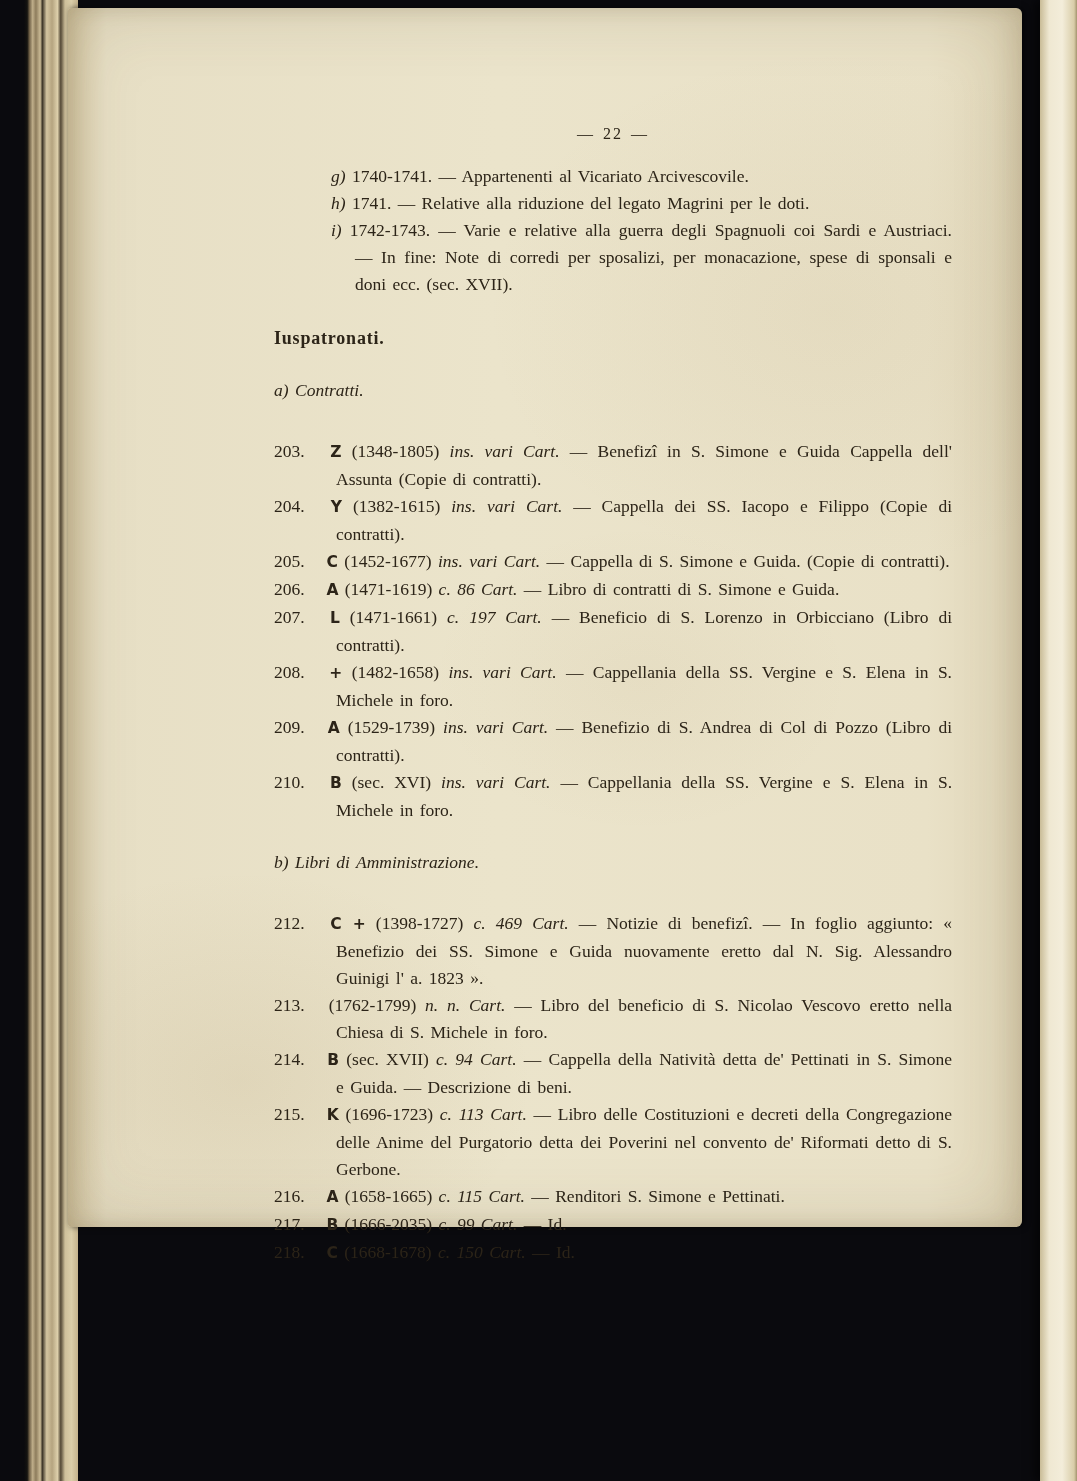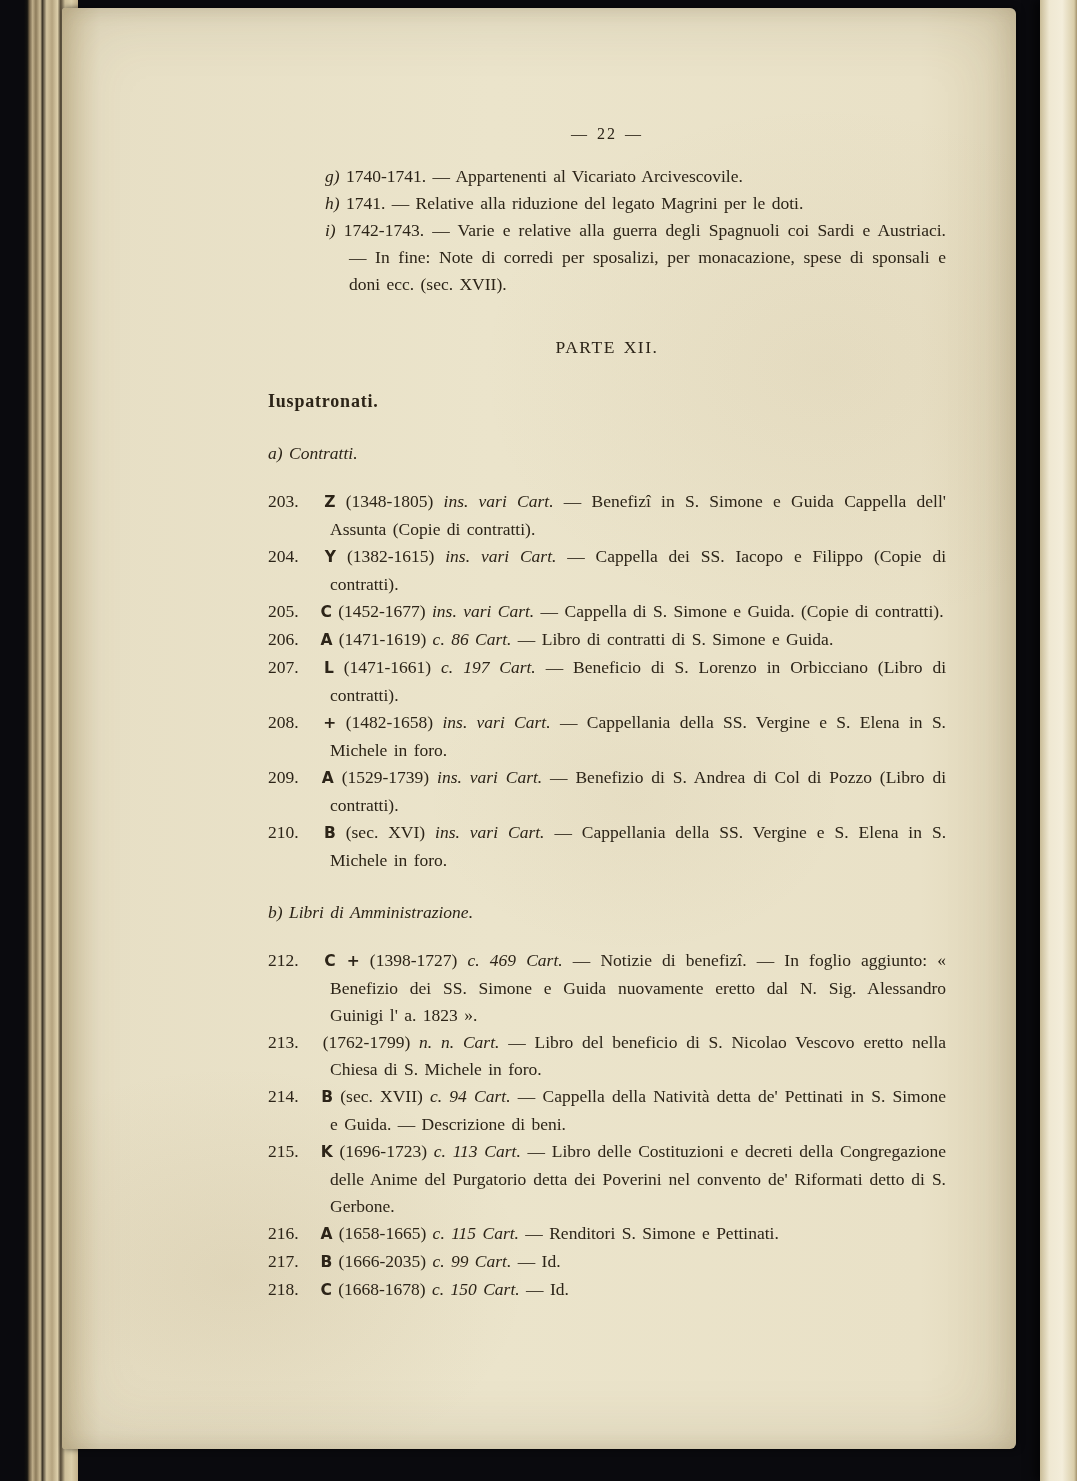--- a/index.html
+++ b/index.html
@@ -18,21 +18,21 @@
     background: linear-gradient(90deg,
       #0a0a0e 0%, #141310 6%,
       #6e5f46 10%, #bfae8a 16%, #8d7c5c 22%,
       #cbbb96 30%, #3d3528 34%, #d3c4a0 42%,
       #b5a480 52%, #ddcfab 62%, #544936 68%,
       #cec09b 76%, #dbcea9 88%, #c4b28c 100%);
   }
   
   .page {
     position: absolute;
-    left: 62px; top: 8px; width: 954px; height: 1441px;
+    left: 68px; top: 8px; width: 954px; height: 1219px;
     background:
       radial-gradient(ellipse 420px 300px at 18% 88%, rgba(146,116,66,0.10), transparent 70%),
       radial-gradient(ellipse 500px 380px at 80% 25%, rgba(146,116,66,0.06), transparent 70%),
       radial-gradient(ellipse 300px 220px at 60% 55%, rgba(146,116,66,0.05), transparent 70%),
       linear-gradient(90deg, #d6c9a6 0%, #e7dfc5 4%, #ebe4cb 45%, #e9e1c7 90%, #e0d6b8 100%);
     border-radius: 3px 6px 6px 3px;
     box-shadow:
       inset 0 0 70px rgba(90,70,40,0.18),
       inset -10px 0 20px rgba(120,95,55,0.12),
       inset 8px 0 16px rgba(120,95,55,0.10),
@@ -74,21 +74,21 @@
     margin-top: 27px;
     font-weight: bold;
     font-size: 18px;
     letter-spacing: 0.8px;
   }
   .sub-heading {
     text-align: left;
     margin-top: 25px;
     font-style: italic;
   }
-  .entries { margin-top: 21px; text-align: justify; }
+  .entries { margin-top: 34px; text-align: justify; }
   .entry { padding-left: 62px; text-indent: -62px; }
   .entry .num { display: inline-block; width: 46px; text-indent: 0; }
   .entry .mark {
     font-family: "DejaVu Sans", "Liberation Sans", sans-serif;
     font-weight: bold;
     font-size: 15.5px;
   }
   .entry .cite { font-style: italic; }
 </style>
 </head>
@@ -101,21 +101,20 @@
     <div class="text-block">
 
       <div class="pagenum">— 22 —</div>
 
       <div class="intro" id="intro-list">
           <div class="intro-item"><span class="intro-label">g)</span> 1740-1741. — Appartenenti al Vicariato Arcivescovile.</div>
           <div class="intro-item"><span class="intro-label">h)</span> 1741. — Relative alla riduzione del legato Magrini per le doti.</div>
           <div class="intro-item"><span class="intro-label">i)</span> 1742-1743. — Varie e relative alla guerra degli Spagnuoli coi Sardi e Austriaci. — In fine: Note di corredi per sposalizi, per monacazione, spese di sponsali e doni ecc. (sec. XVII).</div>
         </div>
 
-      <div class="part-heading">PARTE XII.</div>
 
       <div class="section-title">Iuspatronati.</div>
 
       <div class="sub-heading">a) Contratti.</div>
 
       <div class="entries" id="entries-a">
           <div class="entry"><span class="num">203.</span> <span class="mark">Z</span> <span class="dates">(1348-1805)</span> <span class="cite">ins. vari Cart.</span> <span class="desc">— Benefizî in S. Simone e Guida Cappella dell' Assunta (Copie di contratti).</span> </div>
           <div class="entry"><span class="num">204.</span> <span class="mark">Y</span> <span class="dates">(1382-1615)</span> <span class="cite">ins. vari Cart.</span> <span class="desc">— Cappella dei SS. Iacopo e Filippo (Copie di contratti).</span> </div>
           <div class="entry"><span class="num">205.</span> <span class="mark">C</span> <span class="dates">(1452-1677)</span> <span class="cite">ins. vari Cart.</span> <span class="desc">— Cappella di S. Simone e Guida. (Copie di contratti).</span> </div>
           <div class="entry"><span class="num">206.</span> <span class="mark">A</span> <span class="dates">(1471-1619)</span> <span class="cite">c. 86 Cart.</span> <span class="desc">— Libro di contratti di S. Simone e Guida.</span> </div>

